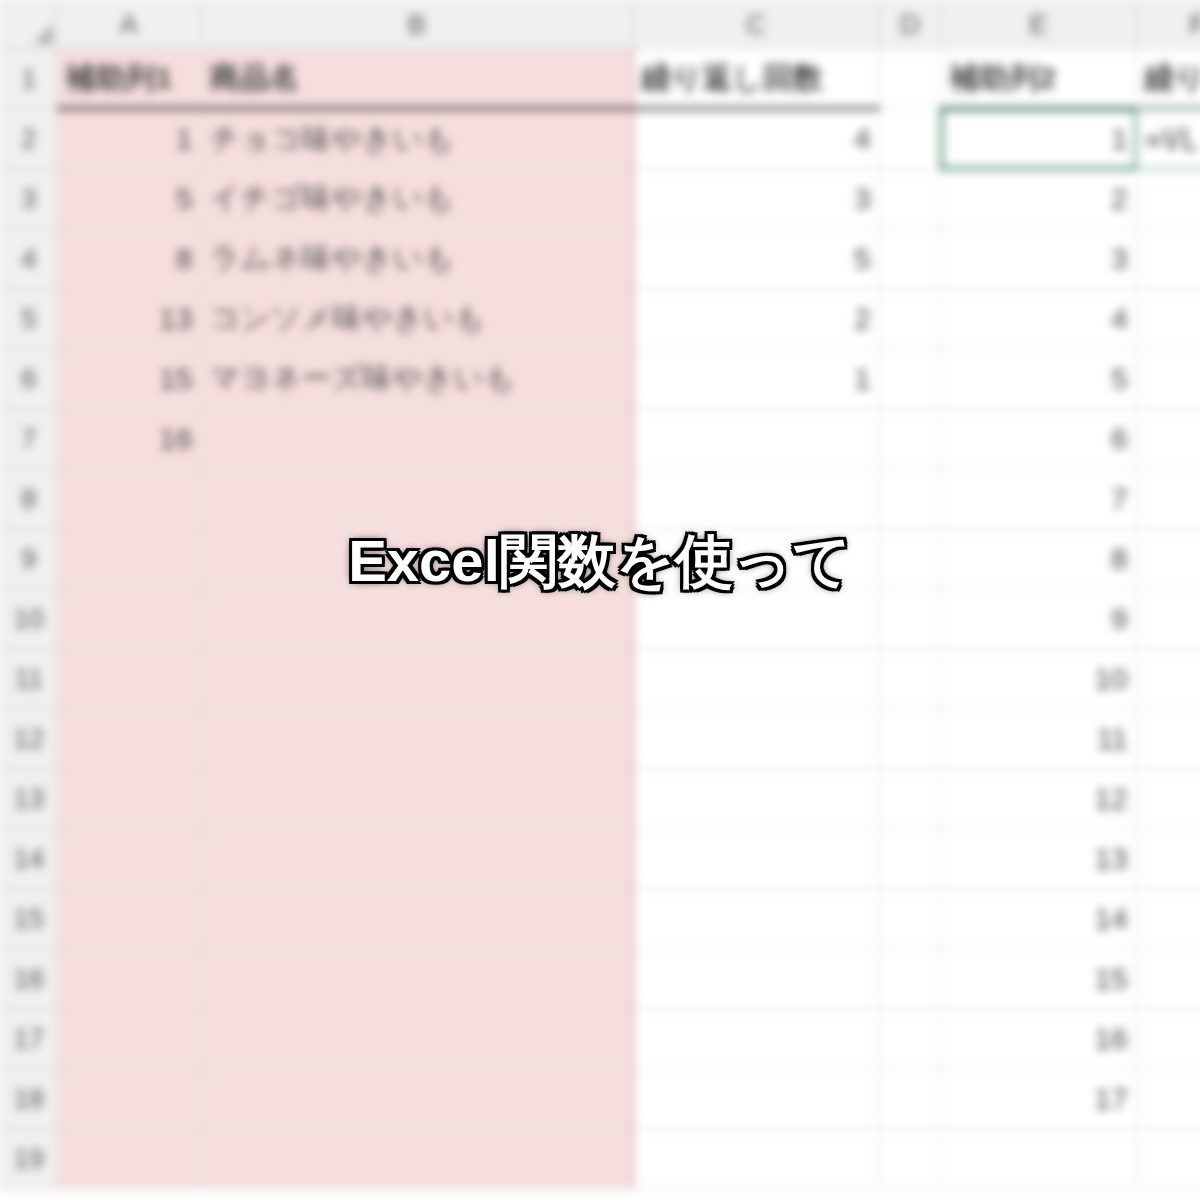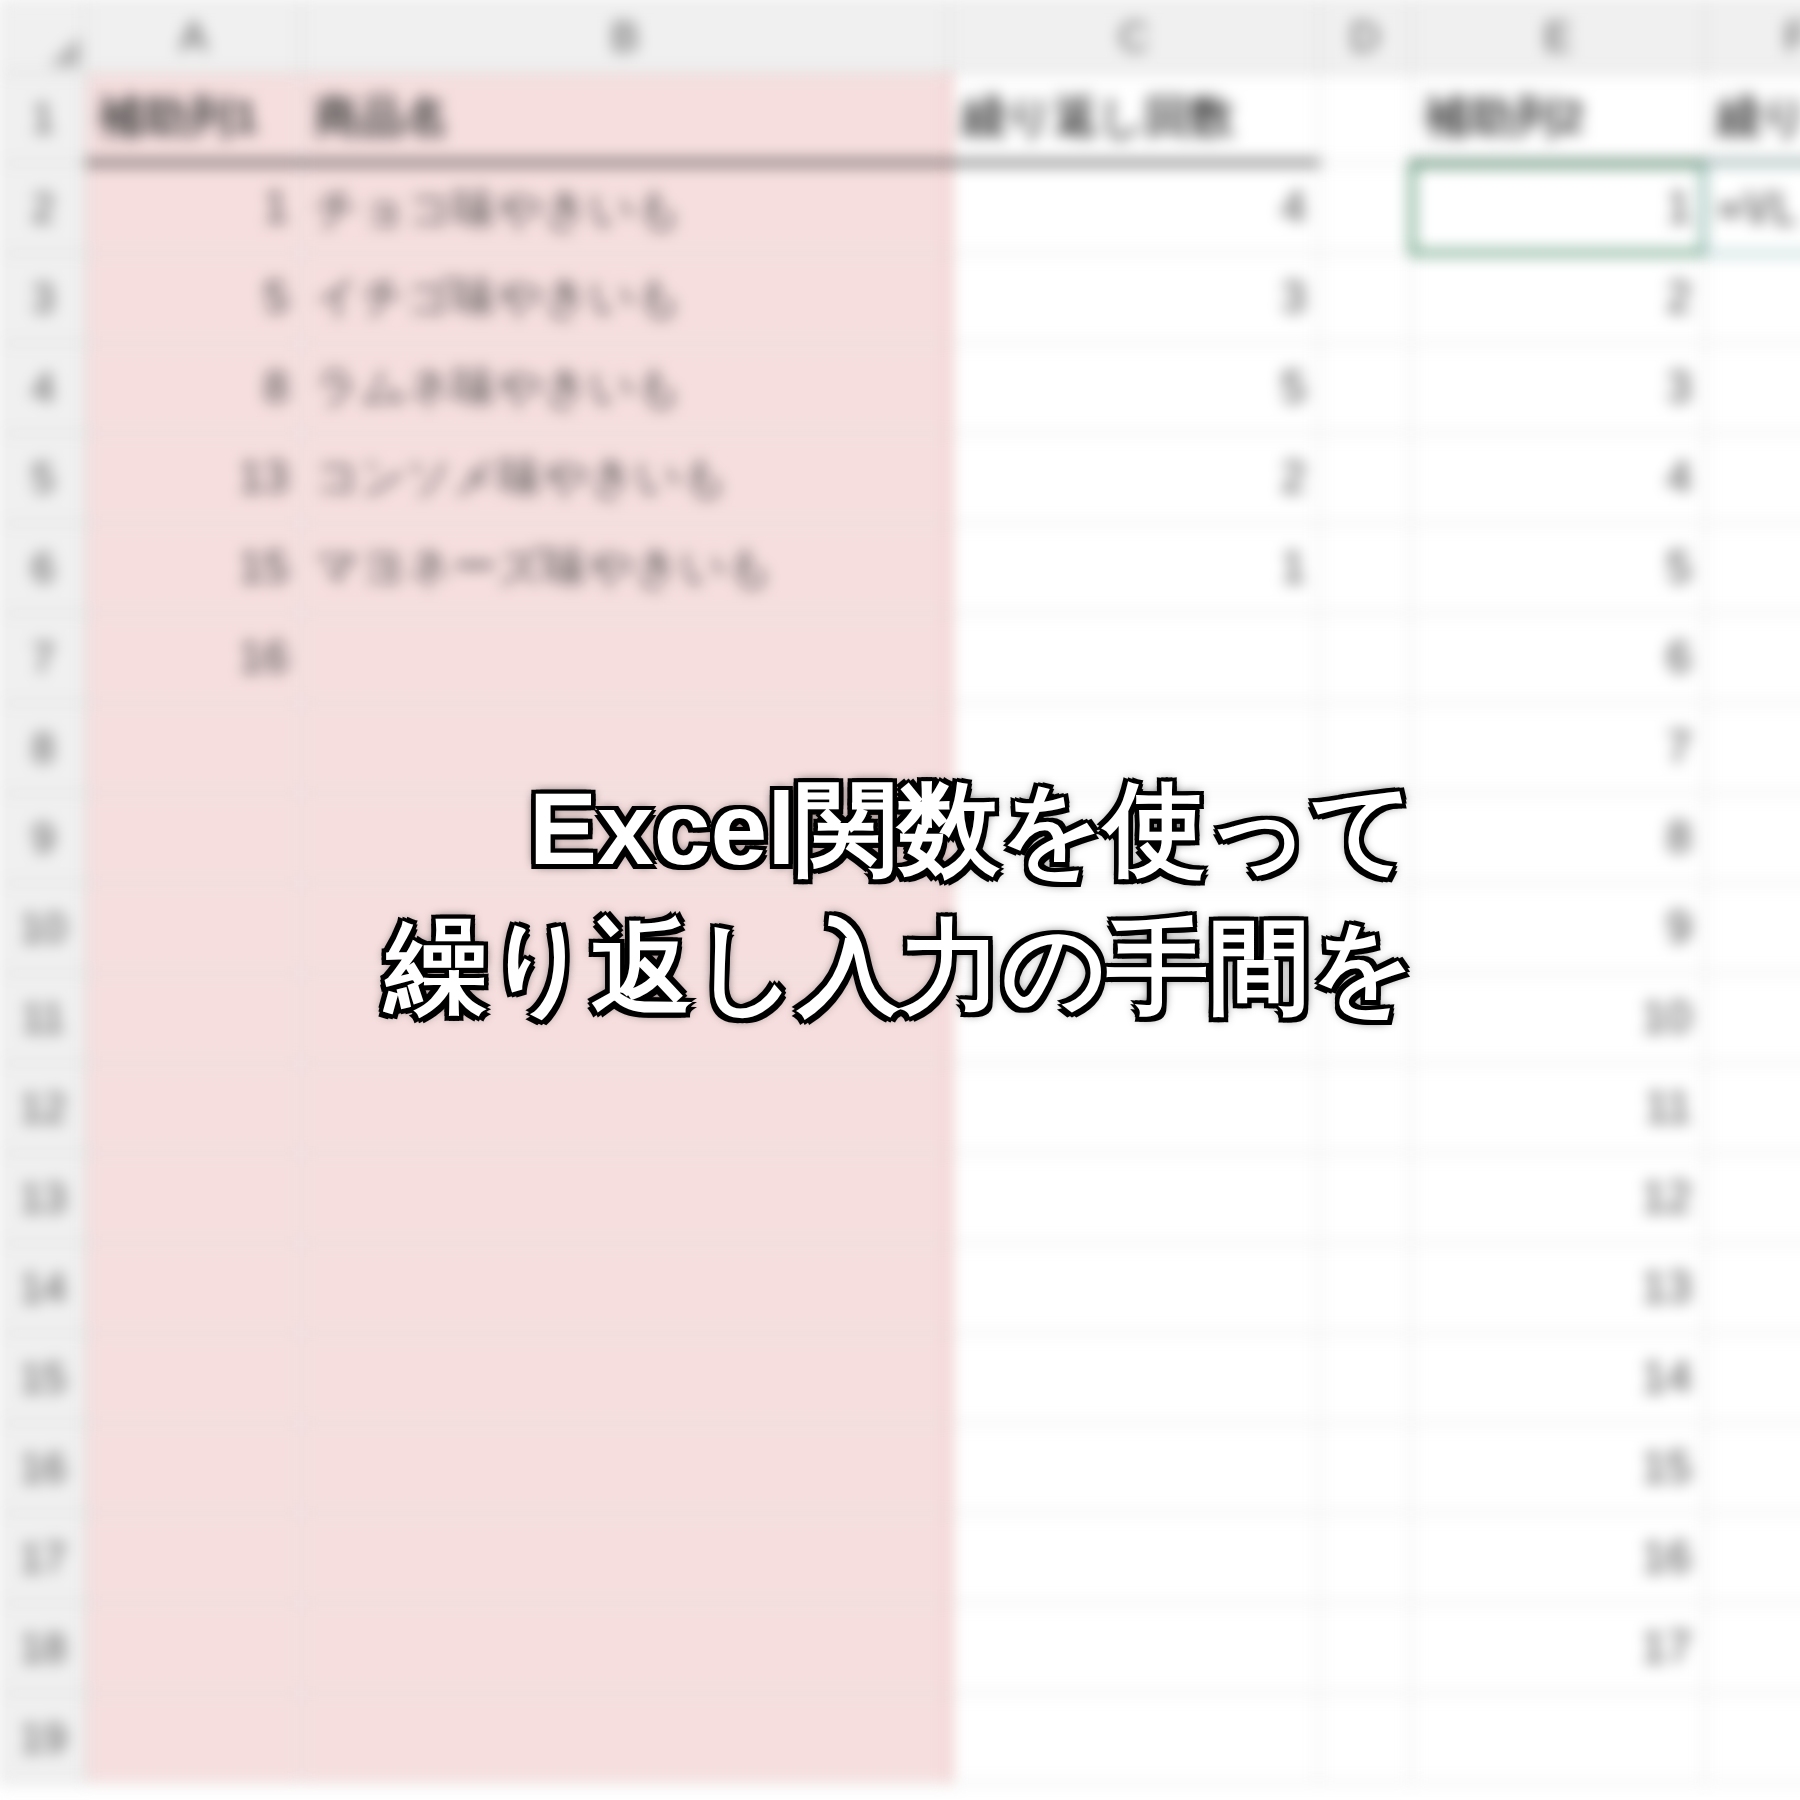--- a/index.html
+++ b/index.html
@@ -90,22 +90,22 @@
   
   .overlay {
     position: absolute;
     top: 0; left: 0; right: 0; bottom: 0;
     display: flex;
     align-items: center;
     justify-content: center;
     pointer-events: none;
   }
   .overlay-text {
-    text-align: right;
-    font-size: 68px;
+    text-align: left;
+    font-size: 58px;
     line-height: 1.35;
     font-weight: 600;
     color: #fff;
     text-shadow:
       -3px -3px 0 #000, 3px -3px 0 #000,
       -3px 3px 0 #000, 3px 3px 0 #000,
       -3px 0 0 #000, 3px 0 0 #000,
       0 -3px 0 #000, 0 3px 0 #000,
       0 0 8px #000;
     padding: 0 20px;
@@ -310,15 +310,15 @@
           <td class="cell right"></td>
           <td class="cell left"></td>
         </tr>
       </tbody>
 </table>
 </div>
 
 <div class="overlay">
   <div class="overlay-text">
     <span>Excel関数を使って</span><br>
-    <span>繰り返し入力の手間を</span><br>
+    <br>
   </div>
 </div>
 
 </body></html>

